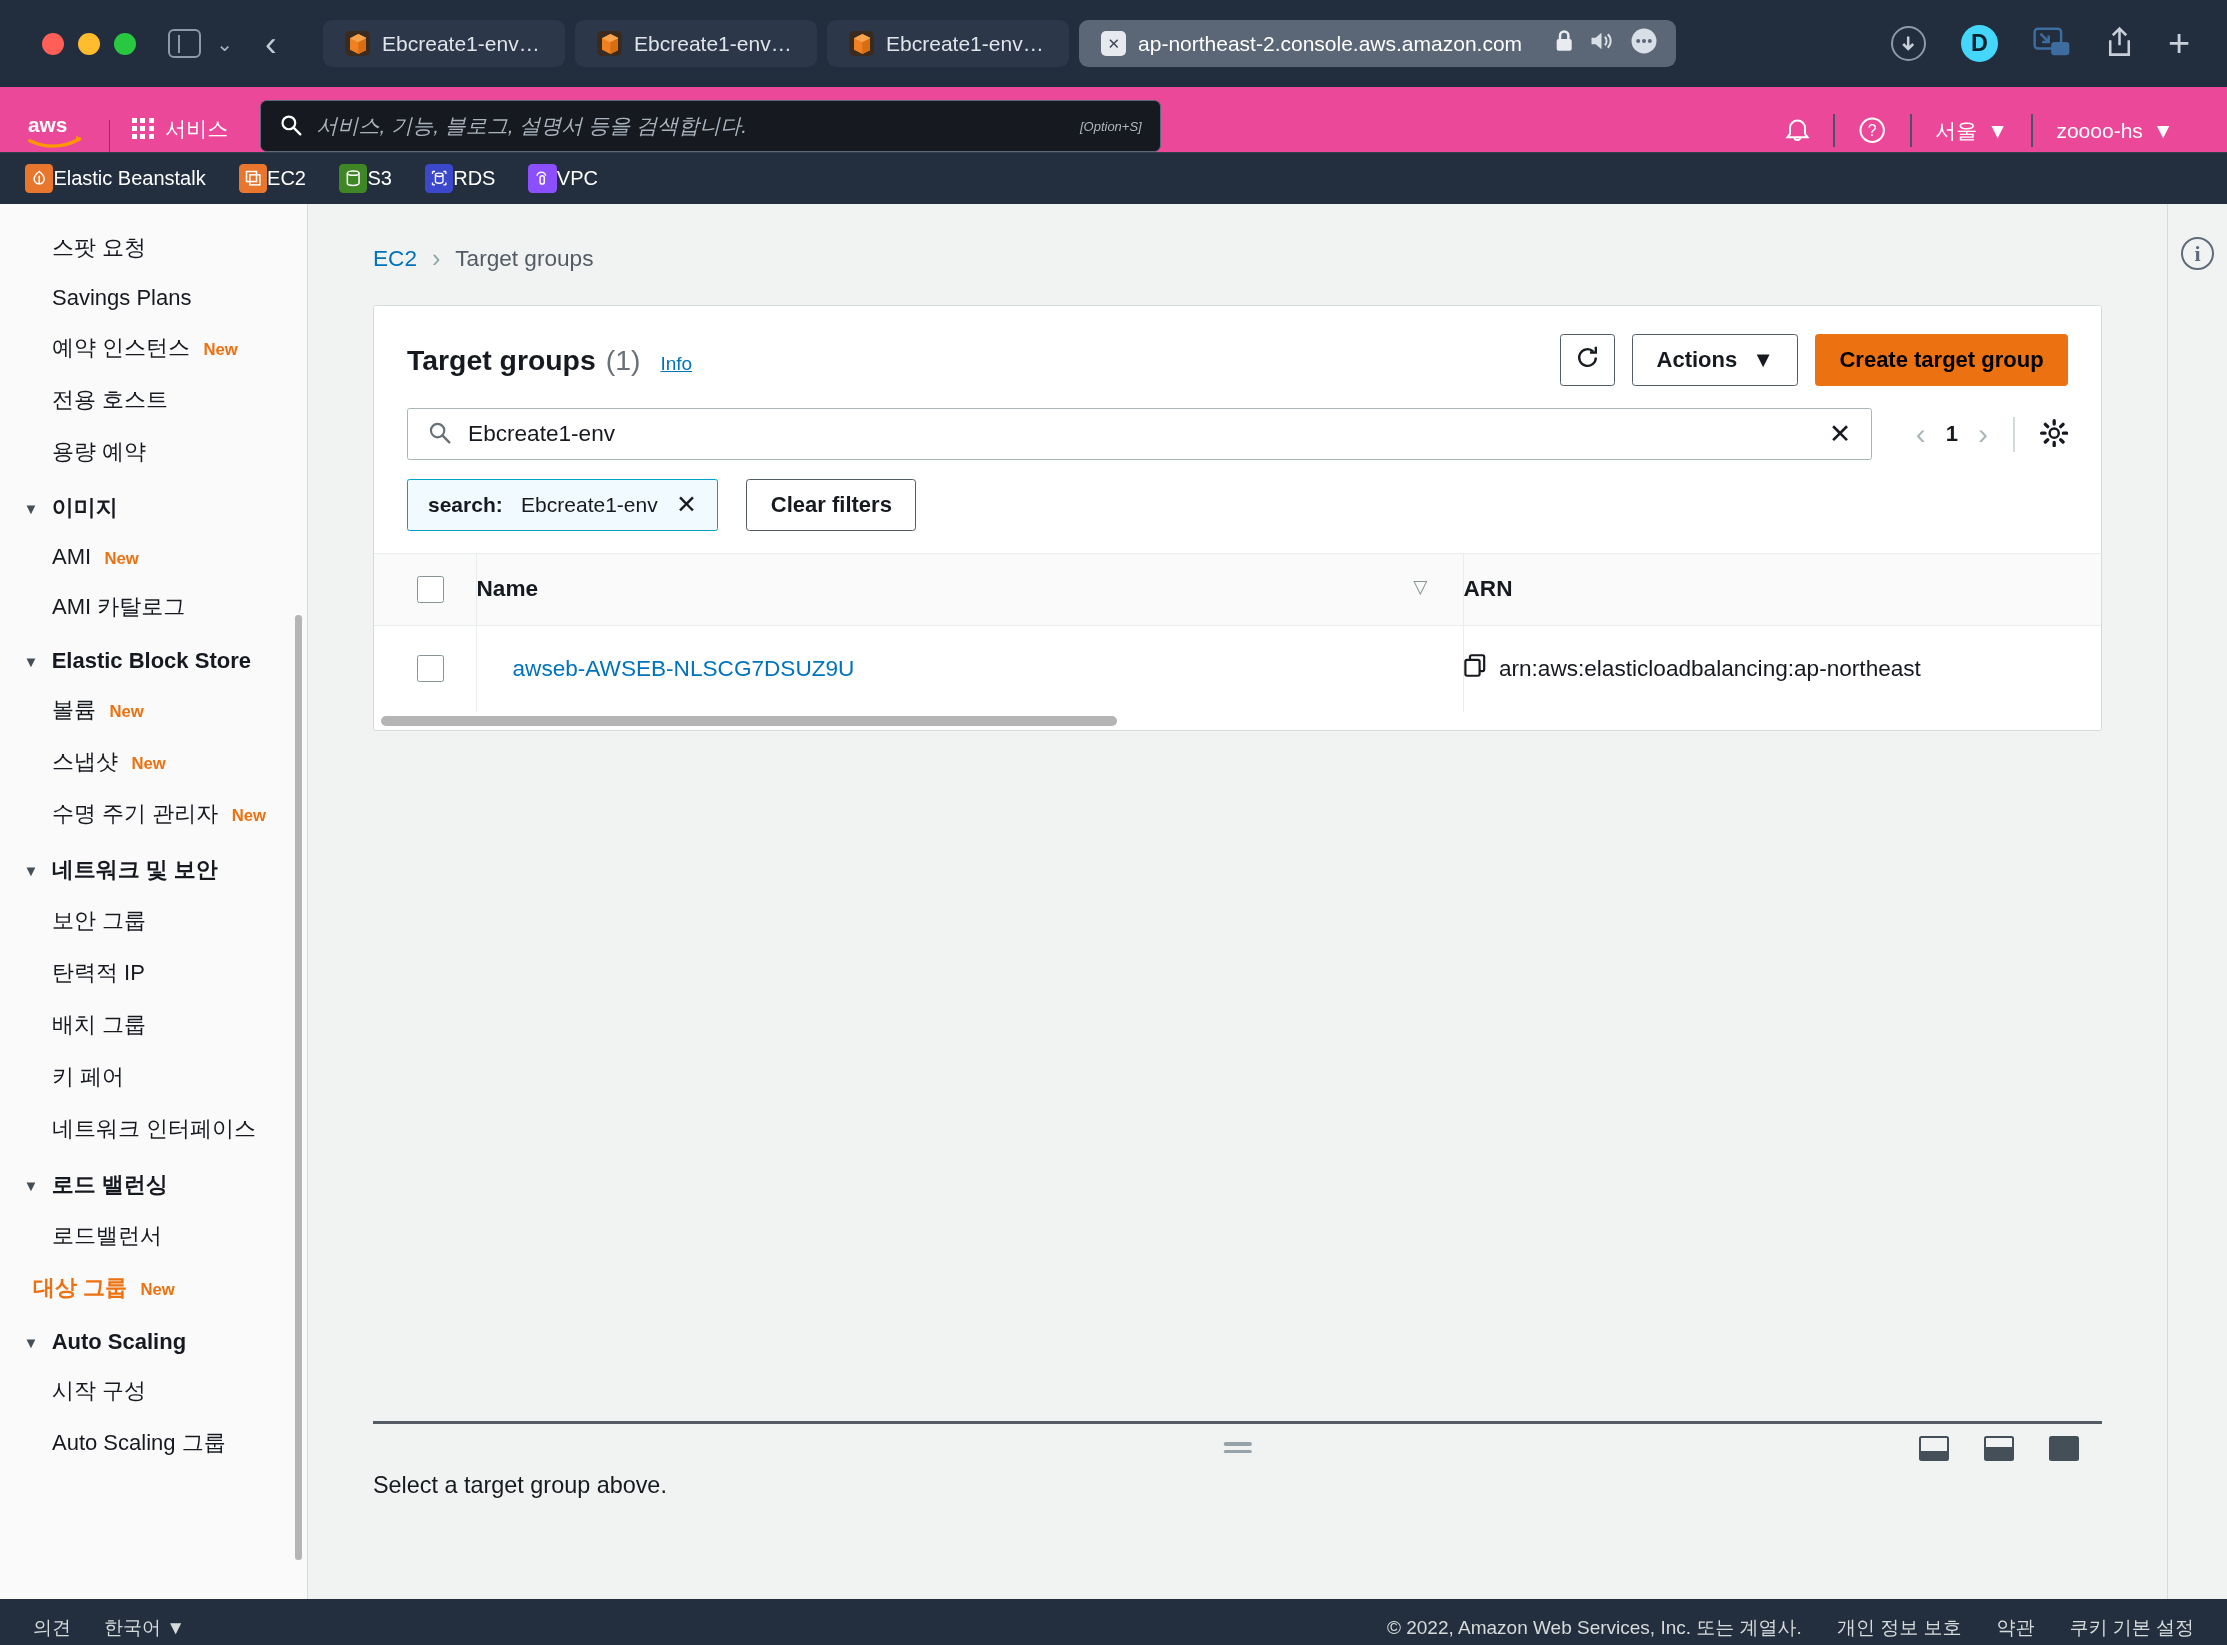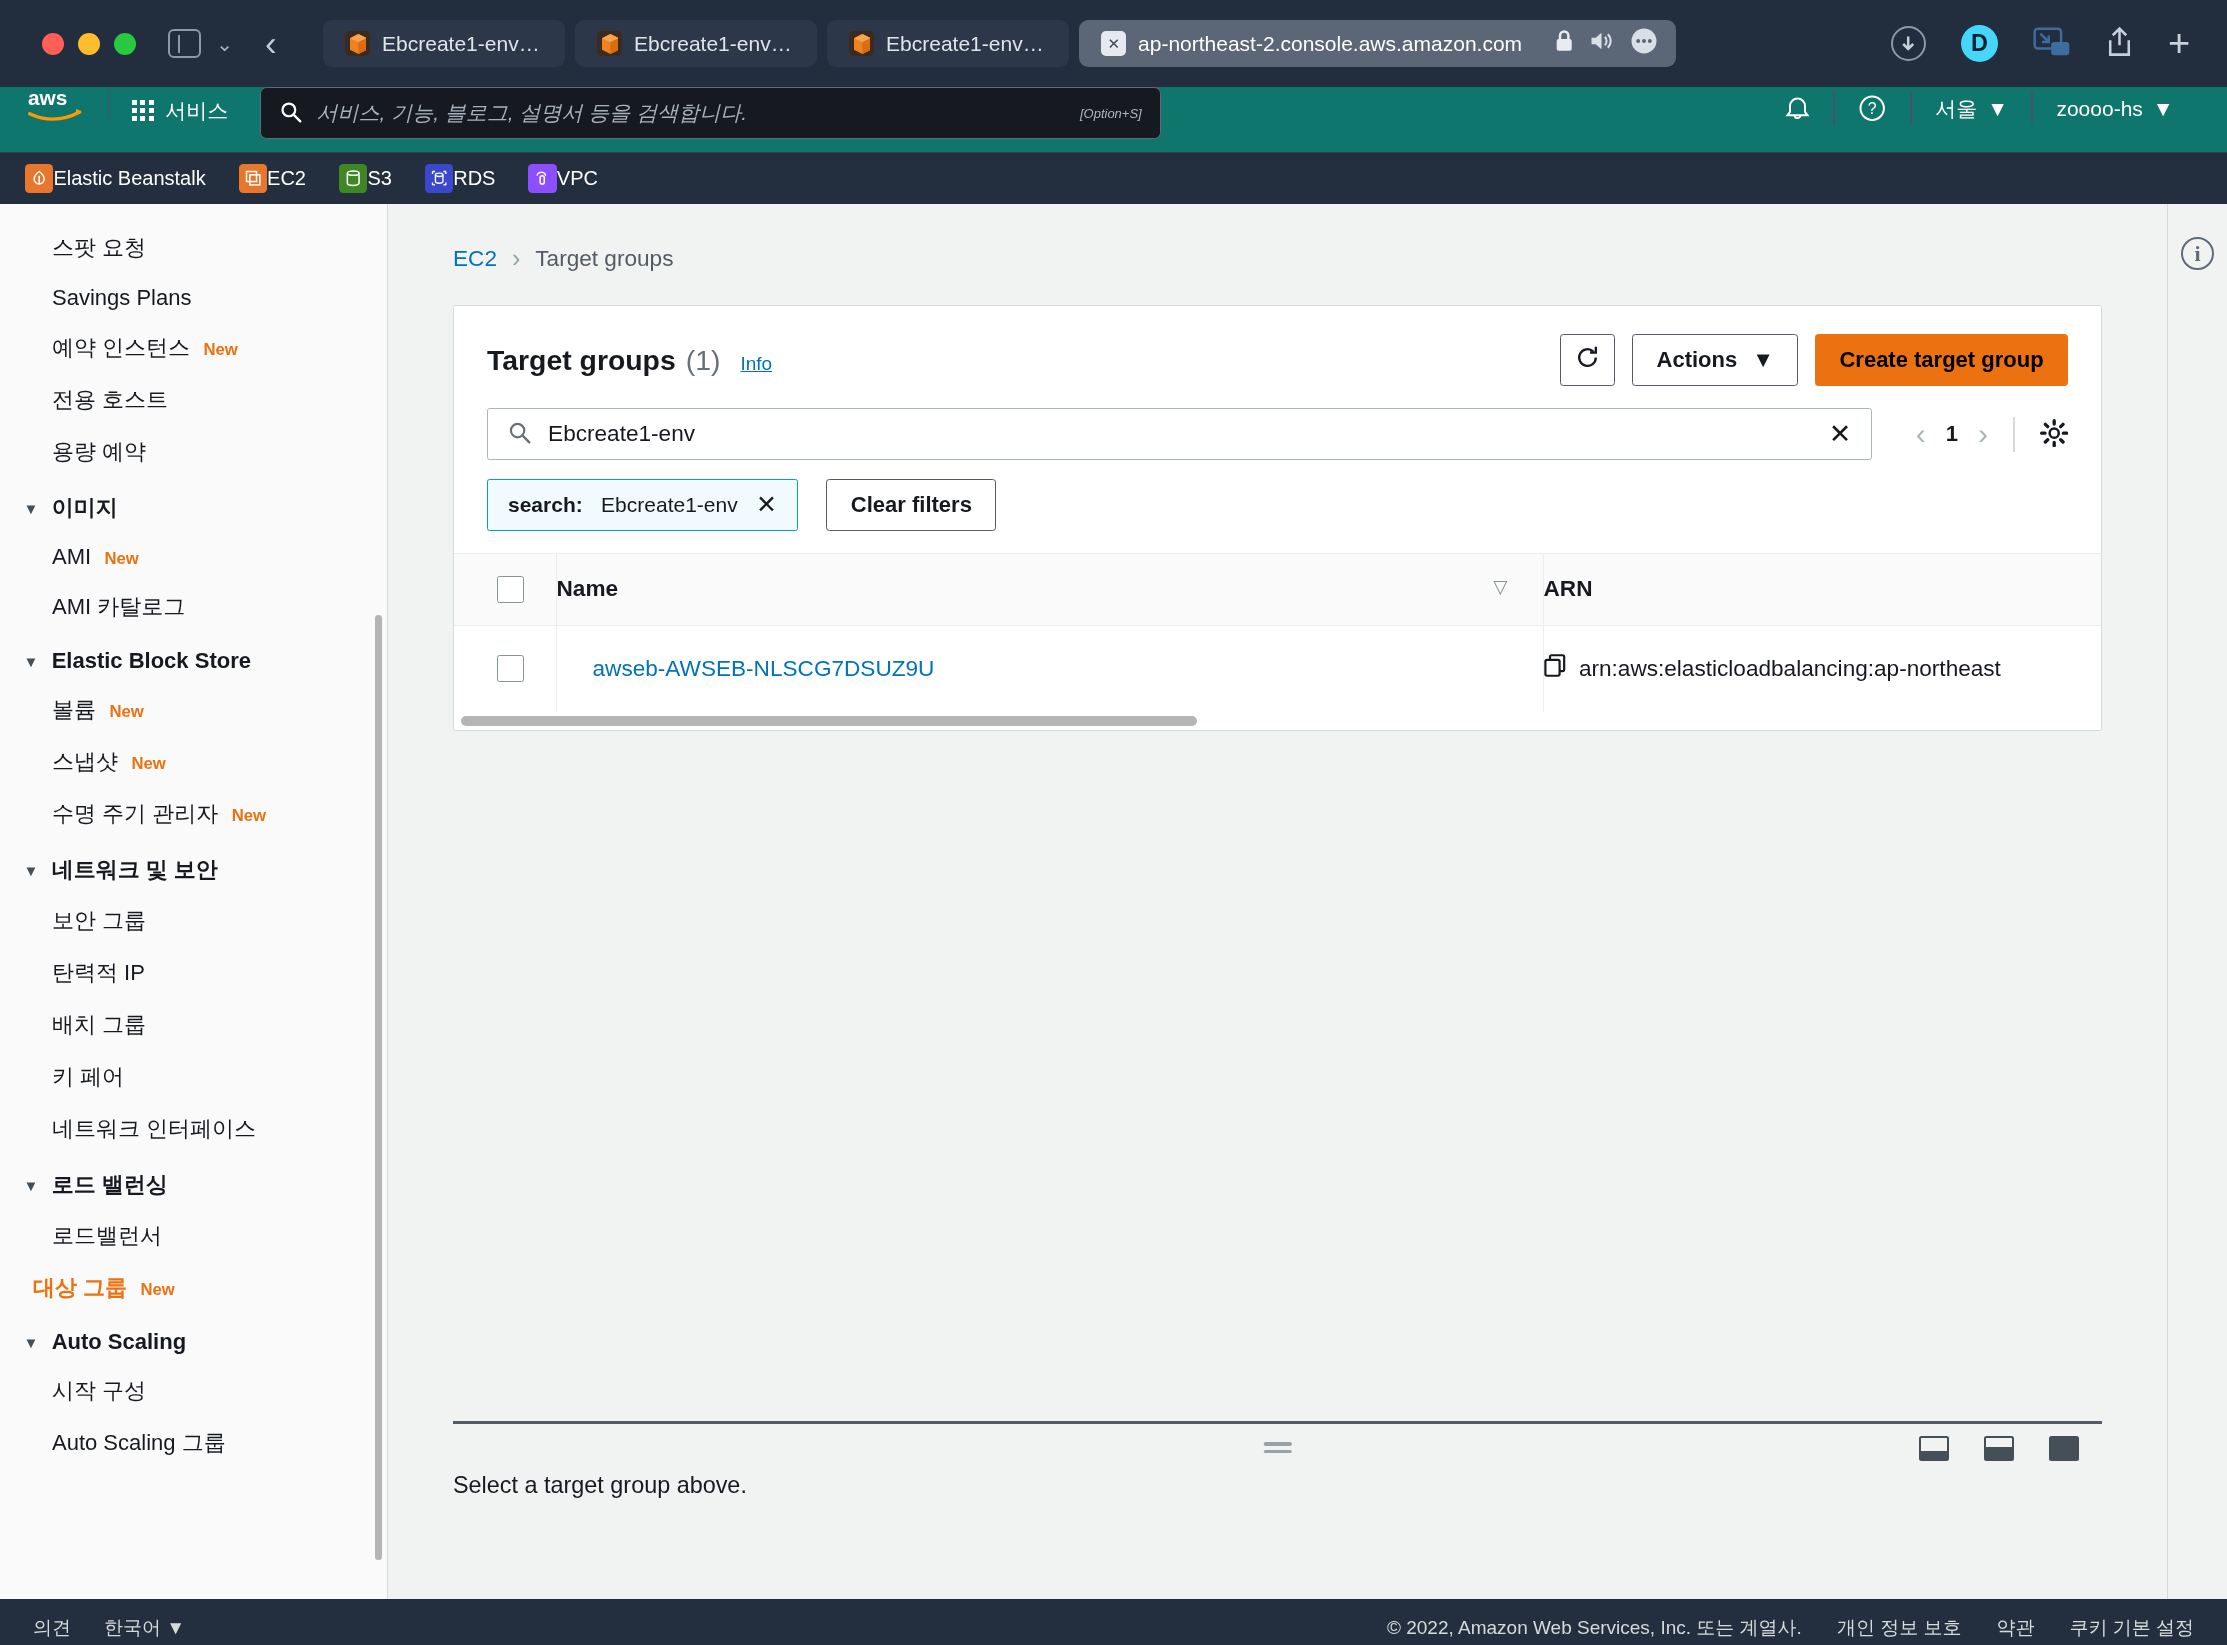--- a/index.html
+++ b/index.html
@@ -48,21 +48,21 @@
 
   .chrome-right { margin-left:auto; display:flex; align-items:center; gap:35px; padding-right:13.4px; }
   .circ-btn { width:35px; height:35px; border:2.5px solid #8d98a8; border-radius:50%;
     display:flex; align-items:center; justify-content:center; }
   .dbadge { width:37px; height:37px; border-radius:50%; background:#44d7fb; color:#09202e;
     font-size:23.4px; font-weight:bold; display:flex; align-items:center; justify-content:center; }
   .plus { color:#c7cfda; font-size:38px; font-weight:300; line-height:0.8; }
 
   
   .aws-nav {
-    height:65px; background:#0f766e; display:flex; align-items:flex-start; padding:0 20px; gap:0;
+    height:65px; background:#ec4899; display:flex; align-items:flex-end; padding:0 20px; gap:0;
     position:relative;
   }
   .aws-logo { width:55px; margin-left:8.4px; margin-right:22px; }
   .nav-div { width:1.7px; height:32px; background:#46536b; margin:0 3.3px; }
   .services-btn { display:flex; align-items:center; gap:11.7px; color:#fff; font-size:21px;
     padding:0 18.4px; height:47px; }
   .grid-ico { display:grid; grid-template-columns:repeat(3,5px); grid-template-rows:repeat(3,5px);
     gap:3.3px; }
   .grid-ico i { background:#fff; display:block; width:5px; height:5px; }
   .nav-search {
@@ -86,21 +86,21 @@
   .fav { display:flex; align-items:center; color:#fff; font-size:20px; }
   .svc-ico { width:28.4px; height:28.4px; border-radius:4.2px; display:flex; align-items:center;
     justify-content:center; flex:none; }
   .svc-ico svg { display:block; }
 
   
   .page { display:flex; height:1395px; background:#fff; }
 
   
   .leftnav {
-    width:388px; background:#fafafa; border-right:0.8px solid #d5dbdb; padding:18.4px 0 0 0;
+    width:308px; background:#fafafa; border-right:0.8px solid #d5dbdb; padding:18.4px 0 0 0;
     position:relative; overflow:hidden;
   }
   .ln-item { padding:11px 0 11px 52px; font-size:22px; color:#16191f; display:flex;
     align-items:baseline; gap:13.4px; }
   .ln-item.active { color:#ec7211; font-weight:bold;padding-left:33px; }
   .ln-group { padding:15px 0 10px 23.4px; font-size:22px; color:#16191f; font-weight:bold;
     display:flex; align-items:center; gap:13.4px; }
   .caret { color:#444f57; font-size:15px; line-height:1; }
   .new-badge { color:#ec7211; font-size:16.7px; font-weight:bold; }
   .ln-scroll { position:absolute; right:5px; top:411px; width:6.7px; height:945px;

